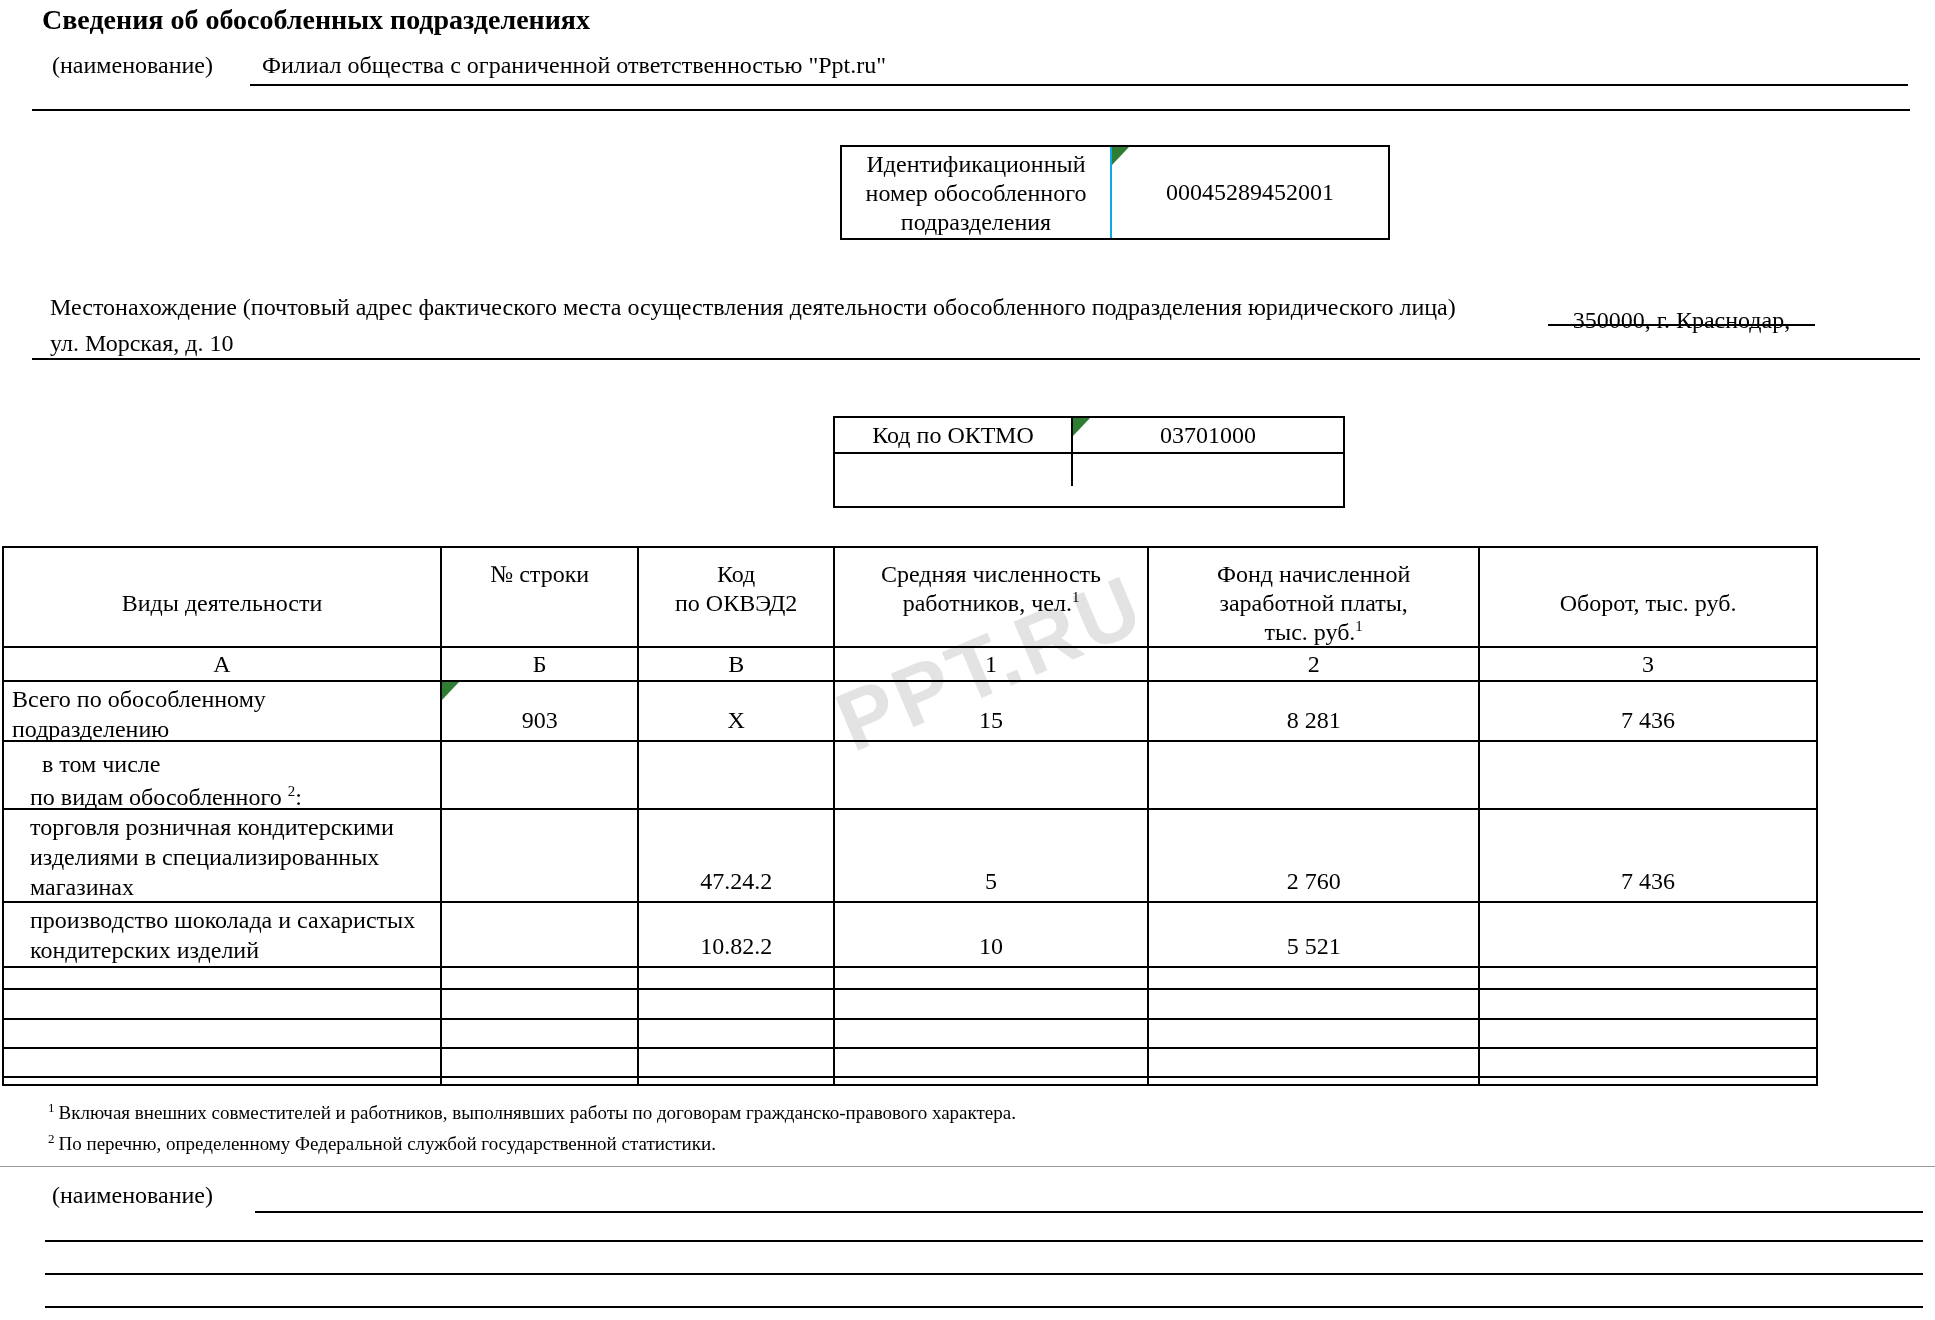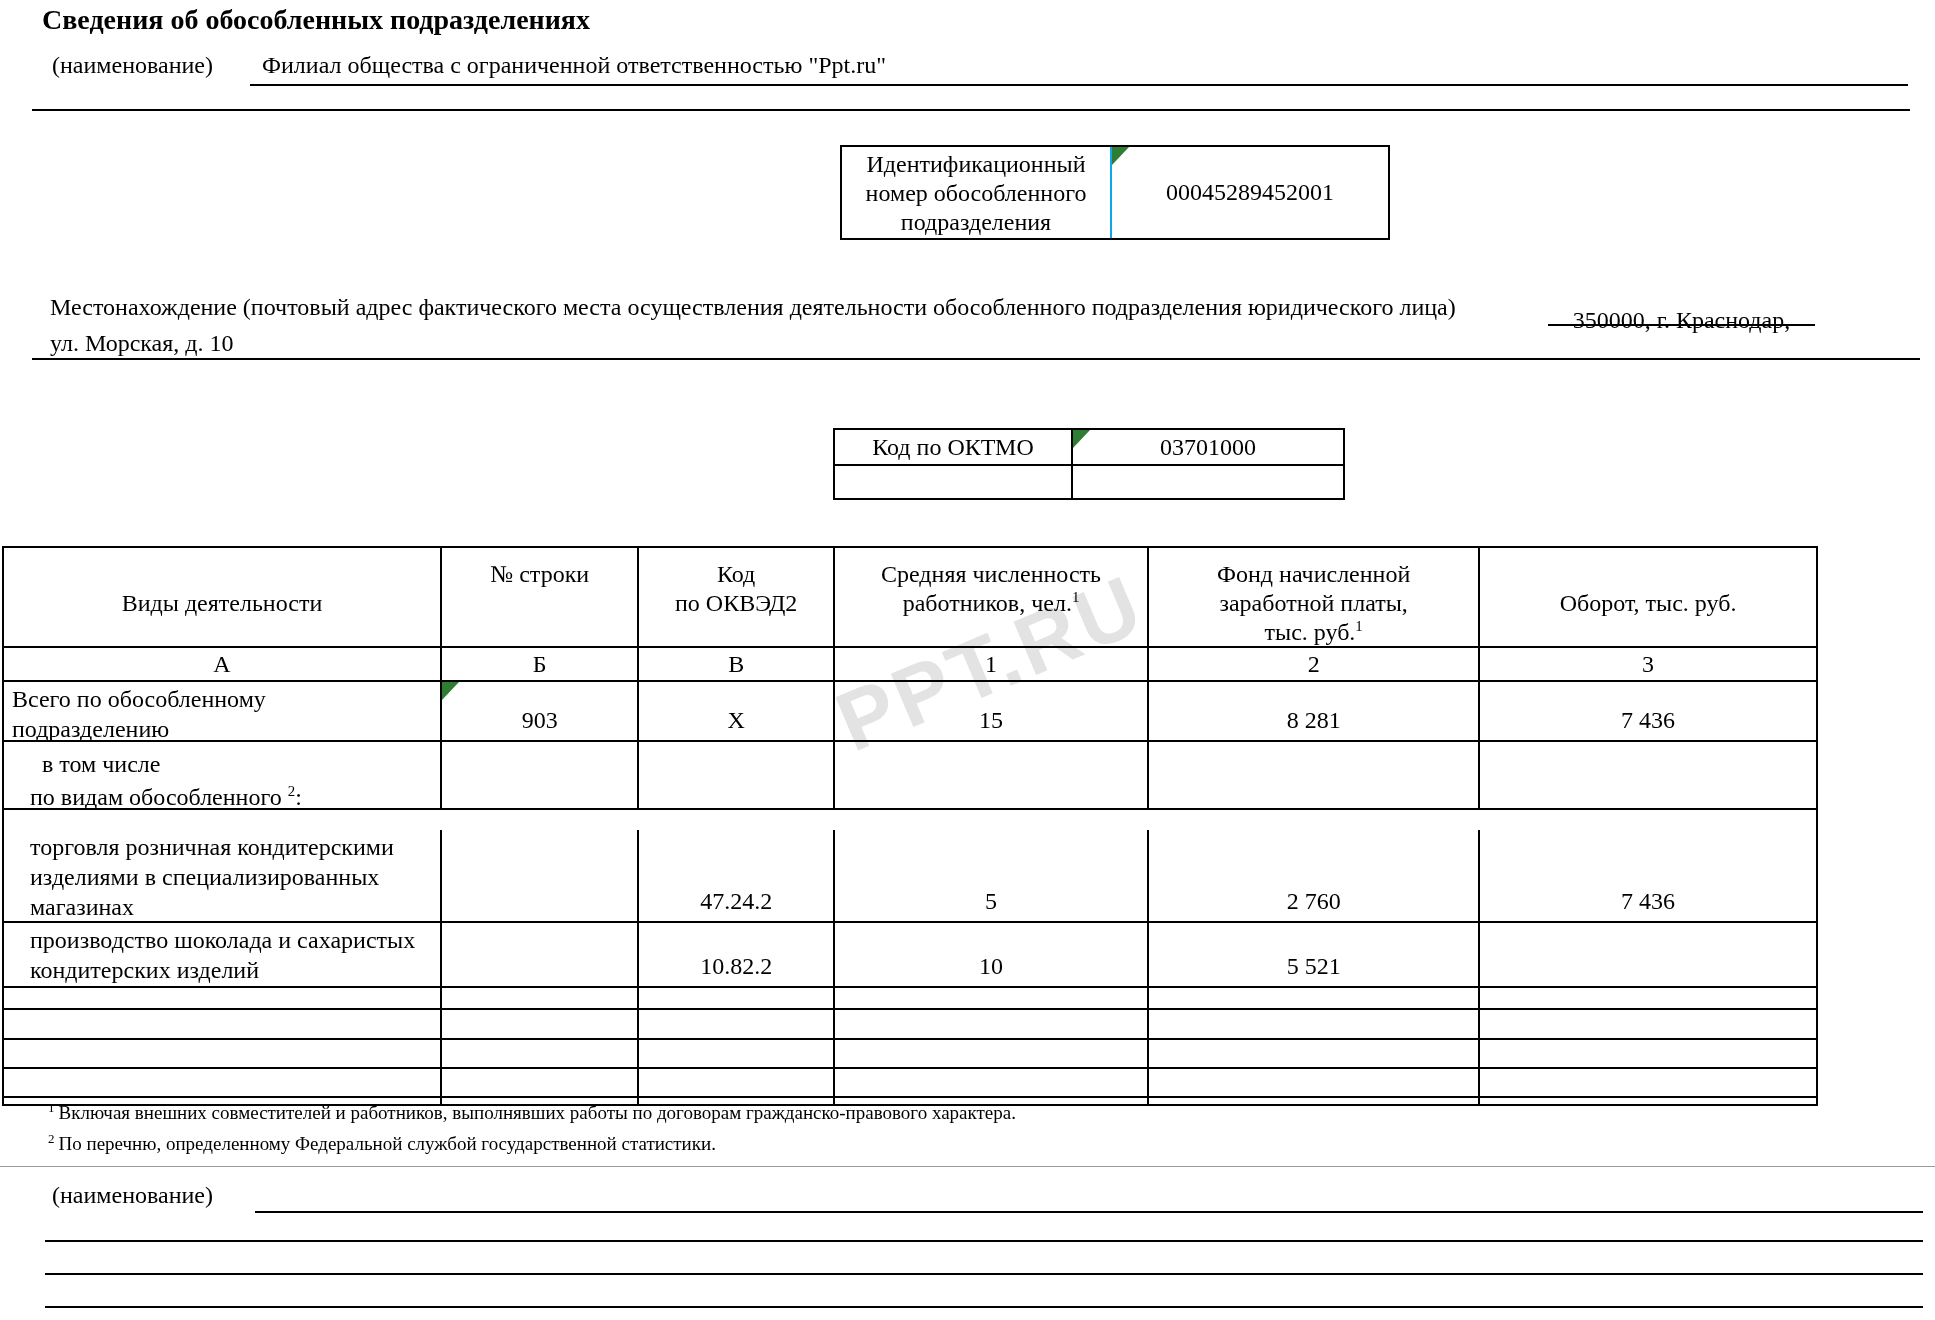--- a/index.html
+++ b/index.html
@@ -21,39 +21,39 @@
     font-family:"Liberation Sans","DejaVu Sans",sans-serif;font-weight:bold;
     font-size:84px;letter-spacing:4px;color:#e3e3e3;transform:rotate(-23deg);
   }
 
   
   .fbox{position:absolute;border:2px solid #000;box-sizing:border-box;display:flex;z-index:2;background:transparent;}
   .fbox .lbl{font-size:24px;text-align:center;box-sizing:border-box;border-right:2px solid #0ea5e9;}
   .fbox .val{font-size:24px;display:flex;align-items:center;justify-content:center;position:relative;flex:1;}
   #id-box{left:840px;top:145px;width:550px;height:95px;}
   #id-box .lbl{width:270px;padding-top:3px;line-height:29px;}
-  #oktmo-box{left:833px;top:416px;width:512px;height:72px;display:block;margin-top:12px;}
+  #oktmo-box{left:833px;top:416px;width:512px;height:92px;display:block;}
   .obrow{display:flex;height:34px;border-bottom:2px solid #000;box-sizing:content-box;}
   .obrow:last-child{border-bottom:none;height:32px;}
   .obrow .olbl{width:238px;border-right:2px solid #000;display:flex;align-items:center;justify-content:center;font-size:24px;box-sizing:border-box;}
   .obrow .oval{flex:1;display:flex;align-items:center;justify-content:center;font-size:24px;position:relative;}
 
   .gmark{position:absolute;left:0;top:0;width:0;height:0;
     border-top:18px solid #2e7d32;border-right:17px solid transparent;}
 
   
   .tbl{position:absolute;left:2px;top:546px;width:1812px;border:2px solid #000;box-sizing:content-box;z-index:2;background:transparent;}
   .trow{display:flex;border-bottom:2px solid #000;}
   .trow:last-child{border-bottom:none;}
   .tcell{border-right:2px solid #000;box-sizing:border-box;font-size:24px;position:relative;}
   .tcell:last-child{border-right:none;}
   .cA{width:446px;} .cB{width:201px;} .cV{width:199px;}
   .c1{width:320px;} .c2{width:337px;} .c3{width:342px;}
   .h-header{height:98px;} .h-letters{height:32px;}
-  .h-r1{height:58px;} .h-r2{height:66px;} .h-r3{height:91px;margin-top:20px;} .h-r4{height:63px;}
+  .h-r1{height:58px;} .h-r2{height:66px;} .h-r3{height:91px;} .h-r4{height:63px;}
   .h-e1{height:20px;} .h-e2{height:28px;} .h-e3{height:27px;} .h-e4{height:27px;} .h-e5{height:6px;overflow:hidden;}
   .hcell{text-align:center;padding-top:12px;line-height:29px;}
   .hcell.pad2{padding-top:41px;}
   .ctr{display:flex;align-items:center;justify-content:center;}
   .num{display:flex;align-items:flex-end;justify-content:center;padding-bottom:6px;}
   .actcell{line-height:30px;padding-top:2px;}
   .actcell .ln{display:block;padding-left:8px;white-space:nowrap;}
   .actcell .ind1{padding-left:38px;}
   .actcell .ind2{padding-left:26px;}
   .r2pad{padding-top:6px;line-height:33px;}

